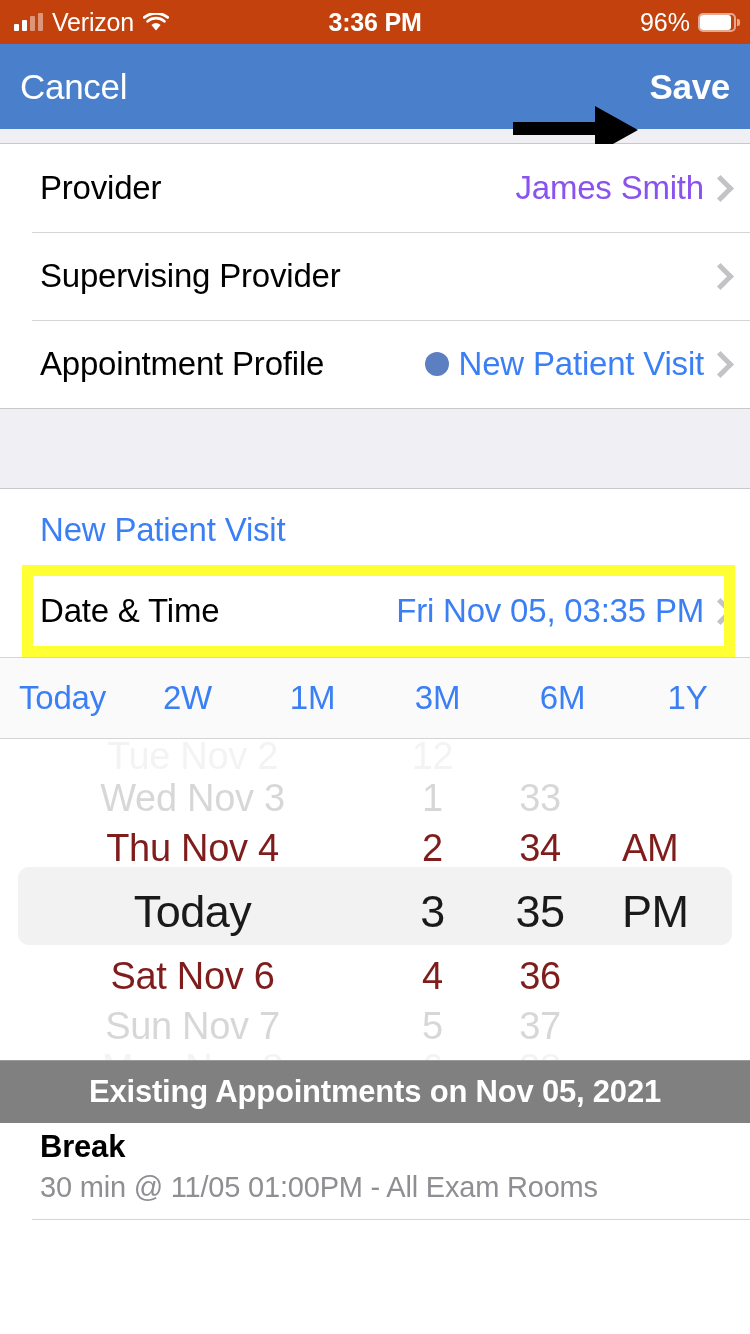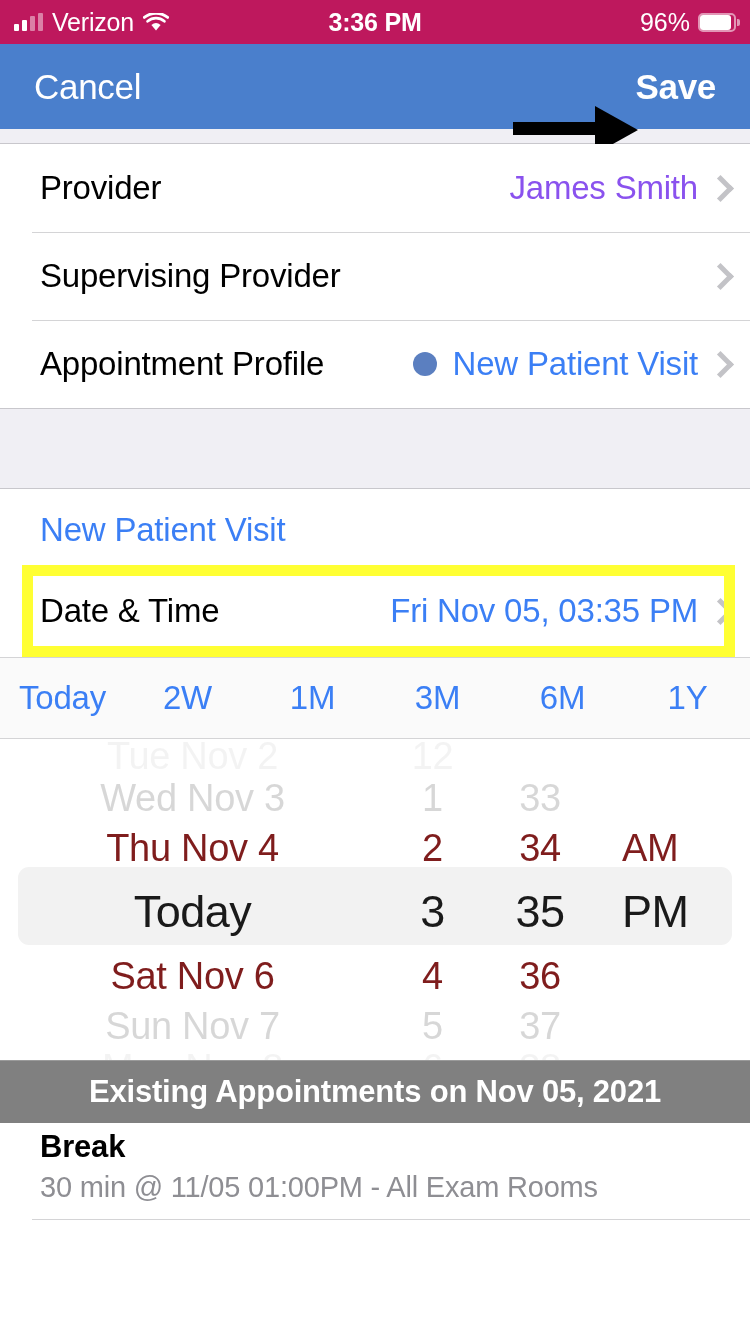--- a/index.html
+++ b/index.html
@@ -8,21 +8,21 @@
     font-family:"Liberation Sans", sans-serif;
     background:#ffffff;
     overflow:hidden;
   }
   #screen { position:relative; width:750px; height:1334px; background:#ffffff; }
 
   
   .statusbar {
     position:relative;
     height:44px; width:100%;
-    background:#be185d;
+    background:#c2410c;
     display:flex; align-items:center;
     color:#ffffff;
   }
   .sb-left { display:flex; align-items:center; gap:9px; margin-left:14px; }
   .sb-center {
     position:absolute; left:0; right:0; text-align:center;
     font-size:25px; font-weight:bold; letter-spacing:-0.2px;
   }
   .sb-right {
     position:absolute; right:14px; display:flex; align-items:center; gap:8px;
@@ -50,21 +50,21 @@
   .batt .nub {
     position:absolute; right:-4px; top:6px; width:3px; height:7px;
     background:rgba(255,255,255,.55); border-radius:0 2px 2px 0;
   }
 
   
   .navbar {
     position:relative; height:85px; width:100%;
     background:#4a7fcc; color:#ffffff;
     display:flex; align-items:center; justify-content:space-between;
-    padding:0 34px;
+    padding:0 20px;
   }
   .nav-btn { font-size:35px; letter-spacing:-0.3px; }
   .nav-btn.save { font-weight:bold; }
 
   
   .arrow { position:absolute; left:513px; top:71px; height:22px; }
   .arrow .shaft {
     position:absolute; left:0; top:7px; width:85px; height:13px; background:#000000;
   }
   .arrow .head {
@@ -83,21 +83,21 @@
   .row {
     display:flex; align-items:center; justify-content:space-between;
     background:#ffffff; height:88px; padding:0 24px 0 40px;
     position:relative;
   }
   .row + .row::before {
     content:""; position:absolute; left:32px; right:0; top:0;
     height:1px; background:#d4d4d6;
   }
   .row-label { font-size:33px; color:#000000; letter-spacing:-0.2px; }
-  .row-right { display:flex; align-items:center; gap:10px; }
+  .row-right { display:flex; align-items:center; gap:4px; }
   .row-value { font-size:33px; letter-spacing:-0.2px; }
   .value-purple { color:#8a52ee; }
   .value-blue  { color:#3b7ff5; }
 
   .chev {
     width:16px; height:27px; position:relative; flex:none; margin-left:2px;
   }
   .chev::before {
     content:""; position:absolute; left:1px; top:4px;
     width:14px; height:14px;

